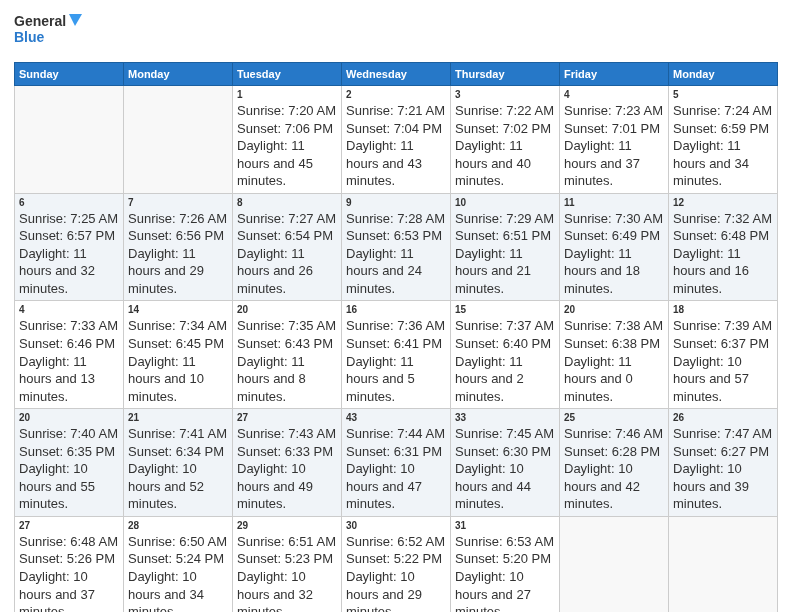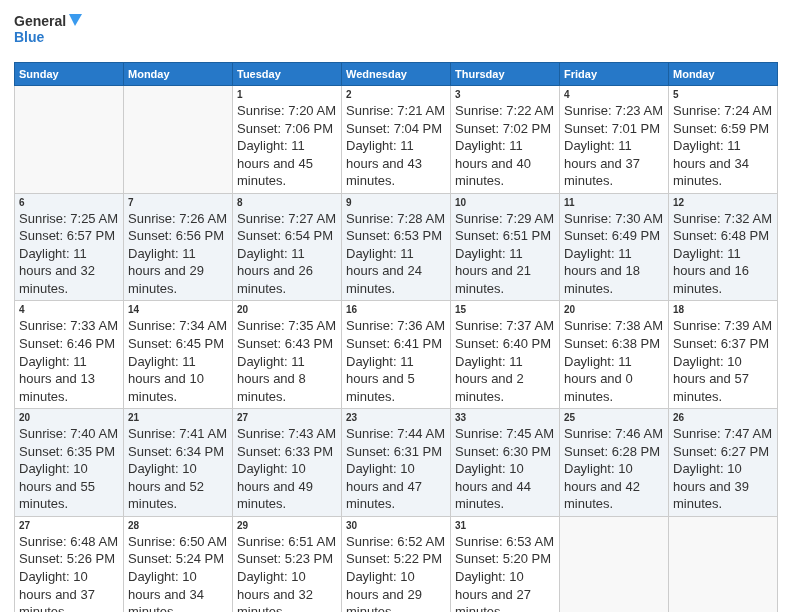--- a/index.html
+++ b/index.html
@@ -204,21 +204,21 @@
           </td>
           <td>
             <span class="day-num">21</span>
             <div class="day-info">Sunrise: 7:41 AM<br>Sunset: 6:34 PM<br>Daylight: 10 hours and 52 minutes.</div>
           </td>
           <td>
             <span class="day-num">27</span>
             <div class="day-info">Sunrise: 7:43 AM<br>Sunset: 6:33 PM<br>Daylight: 10 hours and 49 minutes.</div>
           </td>
           <td>
-            <span class="day-num">23</span>
+            <span class="day-num">43</span>
             <div class="day-info">Sunrise: 7:44 AM<br>Sunset: 6:31 PM<br>Daylight: 10 hours and 47 minutes.</div>
           </td>
           <td>
             <span class="day-num">33</span>
             <div class="day-info">Sunrise: 7:45 AM<br>Sunset: 6:30 PM<br>Daylight: 10 hours and 44 minutes.</div>
           </td>
           <td>
             <span class="day-num">25</span>
             <div class="day-info">Sunrise: 7:46 AM<br>Sunset: 6:28 PM<br>Daylight: 10 hours and 42 minutes.</div>
           </td>

